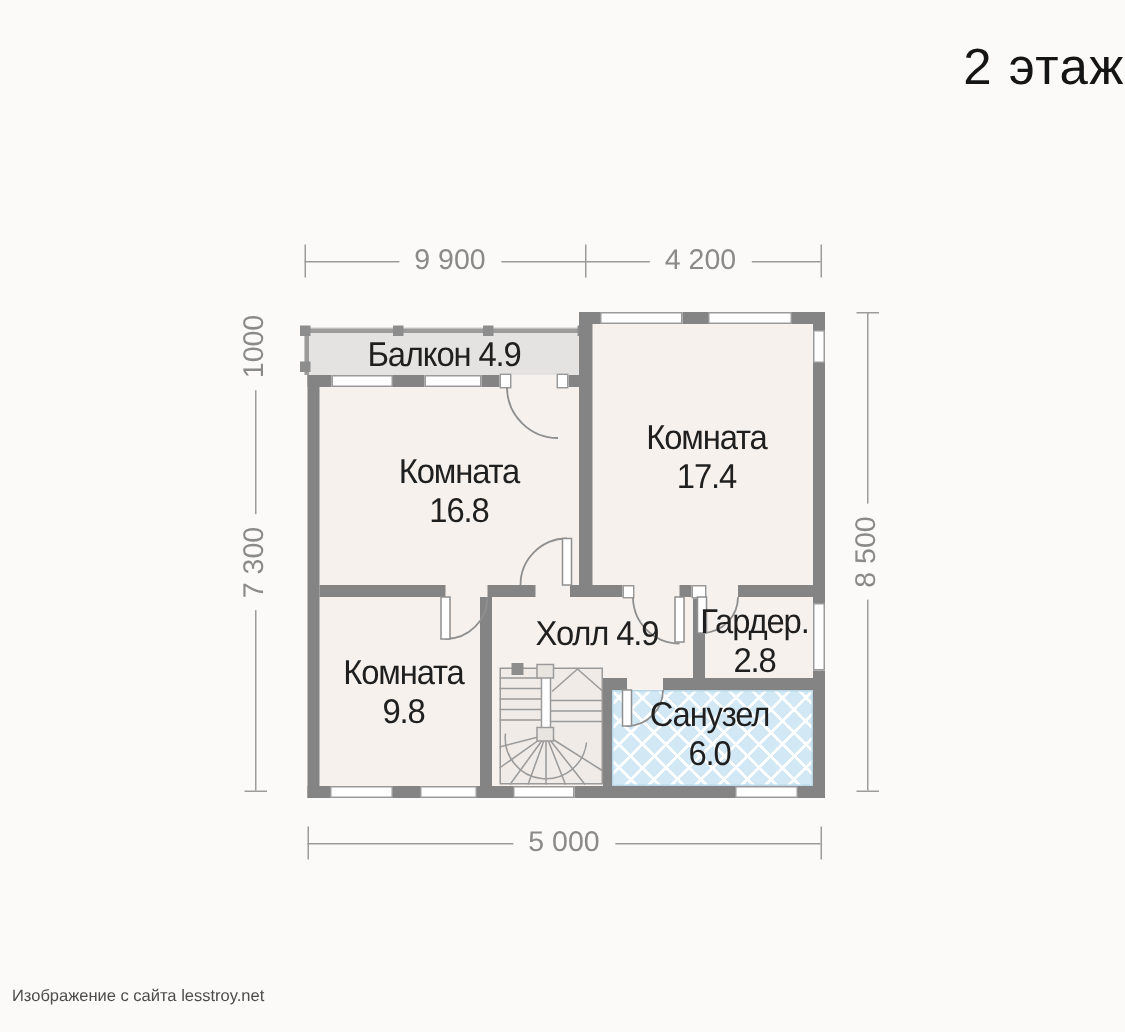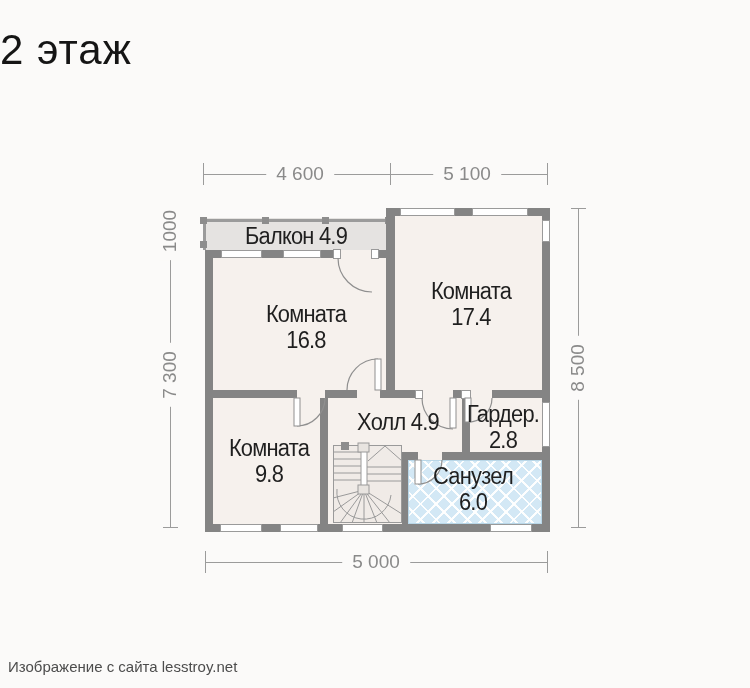--- a/index.html
+++ b/index.html
@@ -1,21 +1,21 @@
 <!DOCTYPE html>
 <html><head>
 <meta charset="utf-8">
 <style>
   html,body{margin:0;padding:0;}
   body{width:750px;height:688px;position:relative;background:#fbfaf9;
        font-family:"Liberation Sans","DejaVu Sans",sans-serif;overflow:hidden;}
   .abs{position:absolute;}
   
-  .title{left:0;top:26px;width:100%;text-align:left;font-size:42px;color:#151515;letter-spacing:1px;}
-  .footer{left:8px;top:658px;font-size:15px;color:#4c4c4c;}
+  .title{left:0;top:26px;width:100%;text-align:right;font-size:34px;color:#151515;letter-spacing:1px;}
+  .footer{left:8px;top:658px;font-size:11px;color:#4c4c4c;}
   
   .floor{background:#f6f1ed;}
   .balcony-floor{background:#e5e3e1;}
   .wall{background:#848484;}
   .rail{background:#9b9b9b;}
   .post{background:#8d8d8d;width:7px;height:7px;}
   .win{background:#ffffff;border:1px solid #9a9a9a;box-sizing:border-box;}
   .gap{background:#f6f1ed;}
   .jamb{background:#ffffff;border:1px solid #9a9a9a;box-sizing:border-box;}
   .tiles{background-color:#d3e8f5;
@@ -172,22 +172,22 @@
 
   <div class="abs dline" style="left:170px;top:211px;width:1px;height:316px;"></div>
   <div class="abs tick" style="left:163px;top:211px;width:15px;height:1px;"></div>
   <div class="abs tick" style="left:163px;top:252px;width:15px;height:1px;"></div>
   <div class="abs tick" style="left:163px;top:527px;width:15px;height:1px;"></div>
 
   <div class="abs dline" style="left:578px;top:208px;width:1px;height:319px;"></div>
   <div class="abs tick" style="left:571px;top:208px;width:15px;height:1px;"></div>
   <div class="abs tick" style="left:571px;top:527px;width:15px;height:1px;"></div>
 
-  <div class="abs dim h" style="left:300px;top:174px;">4 600</div>
-  <div class="abs dim h" style="left:467px;top:174px;">5 100</div>
+  <div class="abs dim h" style="left:300px;top:174px;">9 900</div>
+  <div class="abs dim h" style="left:467px;top:174px;">4 200</div>
   <div class="abs dim v" style="left:170px;top:231px;">1000</div>
   <div class="abs dim v" style="left:170px;top:375px;">7 300</div>
   <div class="abs dim v" style="left:578px;top:368px;">8 500</div>
   <div class="abs dim h" style="left:376px;top:562px;">5 000</div>
 
 </div>
 
 <div class="abs footer">Изображение с сайта lesstroy.net</div>
 
 </body></html>

